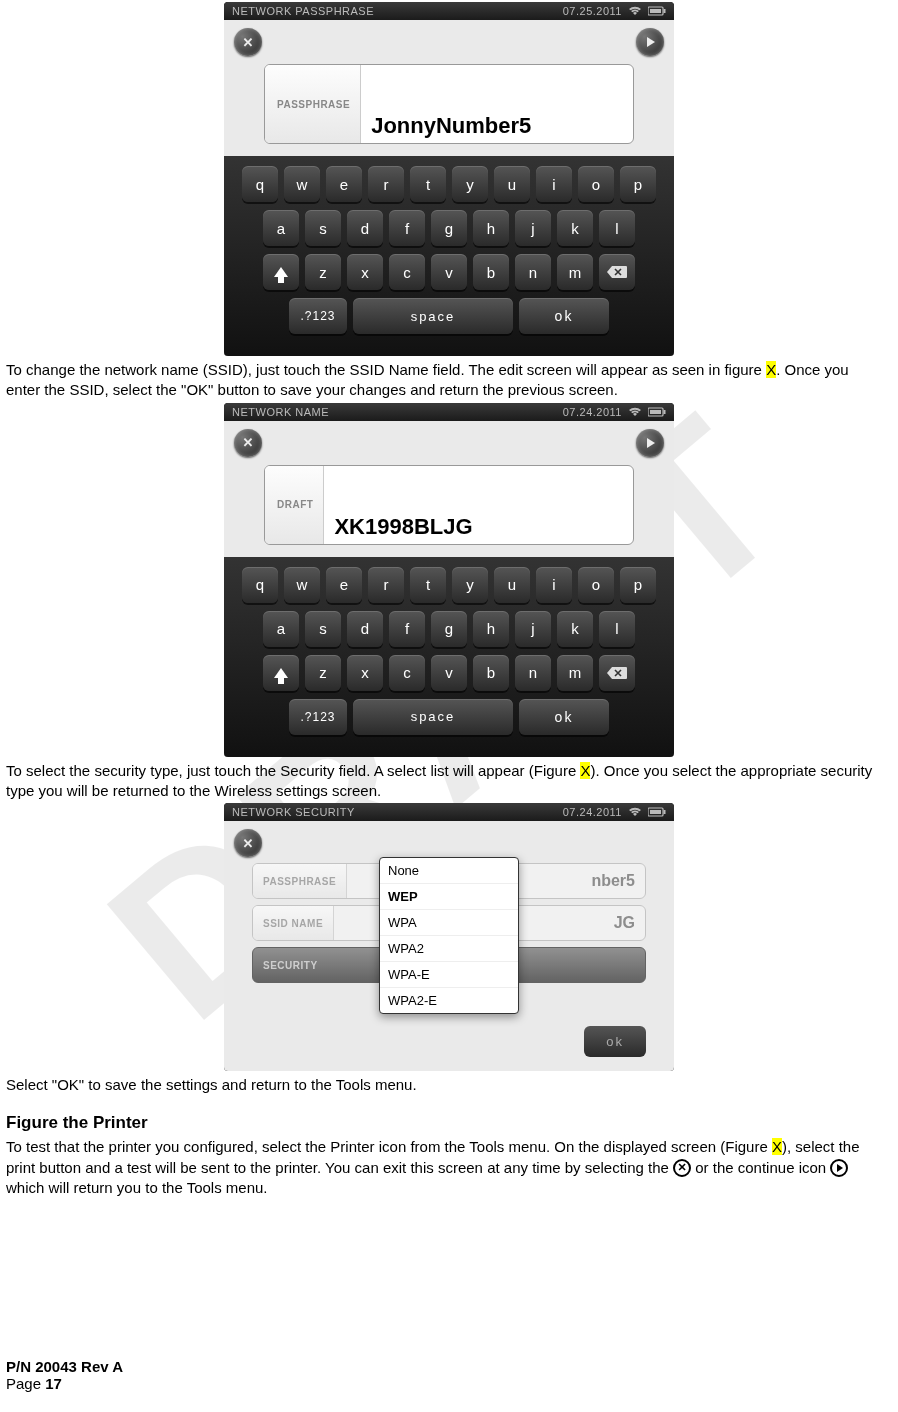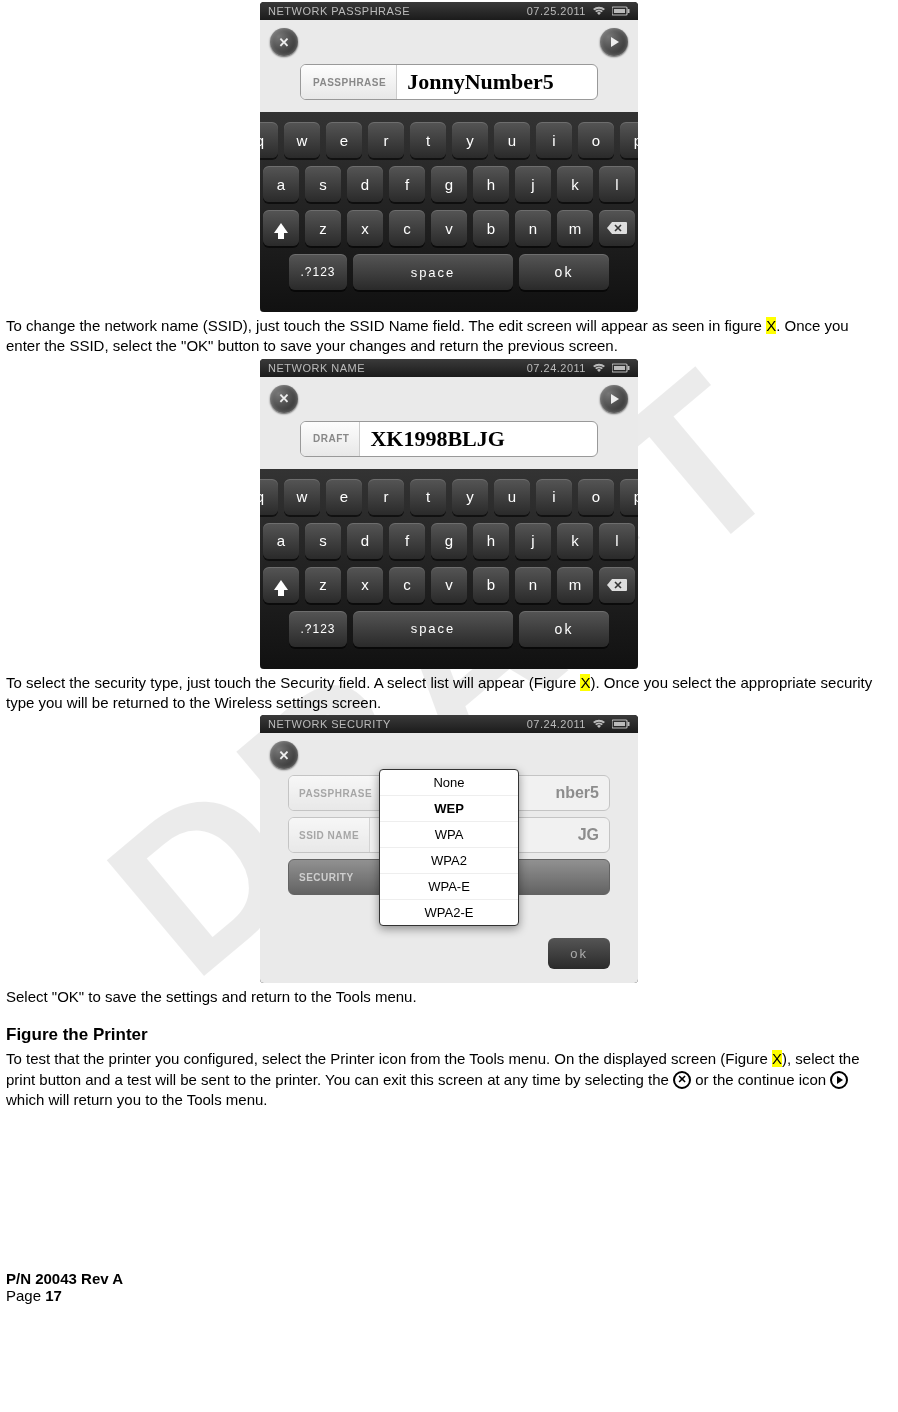--- a/index.html
+++ b/index.html
@@ -55,26 +55,25 @@
     display: block;
     width: 0; height: 0;
     border-left: 6px solid #000;
     border-top: 4px solid transparent;
     border-bottom: 4px solid transparent;
     margin-left: 2px;
   }
 
   
   .device {
-    width: 378px;
+    width: 450px;
     margin: 2px auto 2px auto;
     background: #000;
     border-radius: 4px;
     overflow: hidden;
-    text-align: center;
   }
   .device .statusbar {
     display: flex; align-items: center;
     justify-content: space-between;
     background: linear-gradient(#3a3a3a,#1b1b1b);
     color: #bbb;
     font-size: 11px;
     padding: 3px 8px;
     letter-spacing: 0.5px;
   }
@@ -127,22 +126,22 @@
     letter-spacing: 0.5px;
     padding: 11px 10px 11px 12px;
     border-right: 1px solid #ccc;
     display:flex; align-items:center;
   }
   .inputrow .value {
     flex: 1;
     font-weight: 700;
     font-size: 22px;
     padding: 4px 10px;
-    font-family: Liberation Serif, serif;
-    display:flex; align-items:center;
+    font-family: Liberation Sans, sans-serif;
+    display:flex; align-items:center;margin-top:44px;
   }
 
   .keyboard {
     background: linear-gradient(#333,#111);
     padding: 10px 8px 14px 8px;
     margin: 12px -10px 0 -10px;
   }
   .krow { display:flex; justify-content:center; gap:6px; margin-bottom:8px; }
   .key {
     background: linear-gradient(#555,#2a2a2a);

